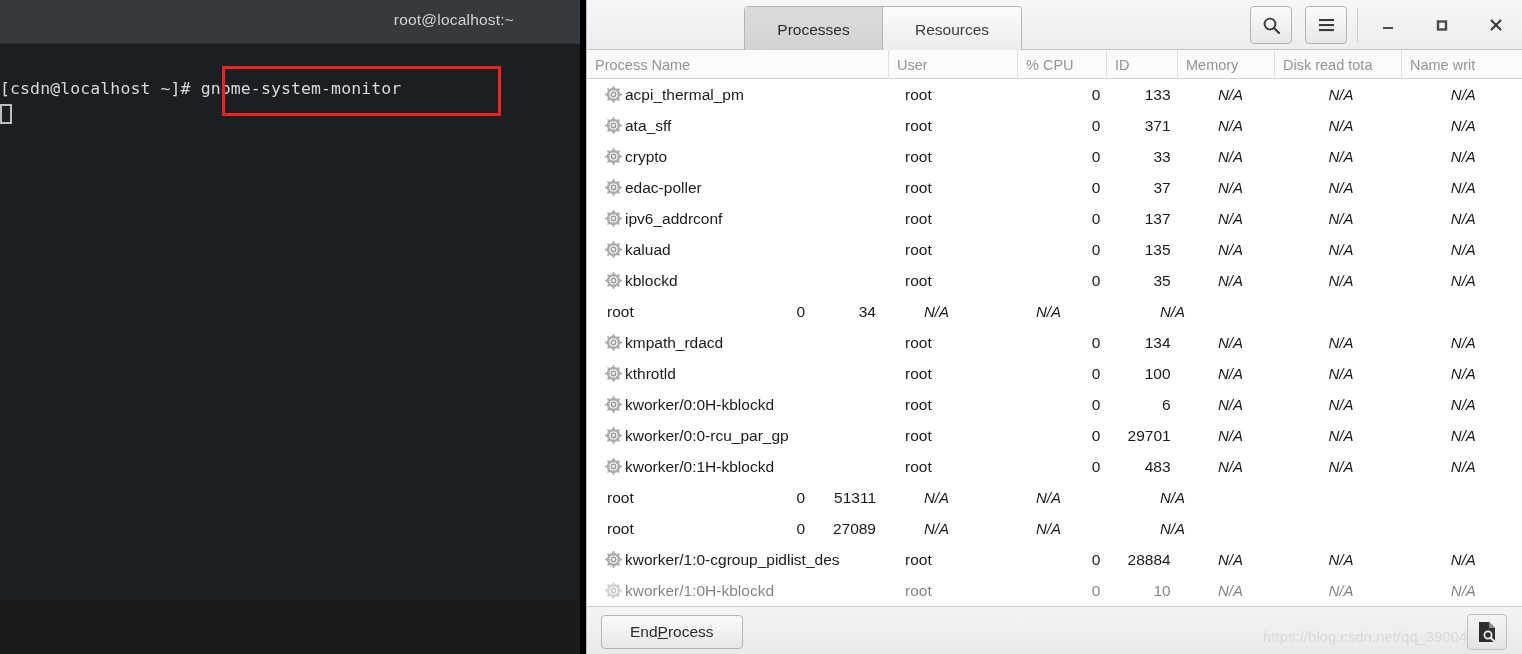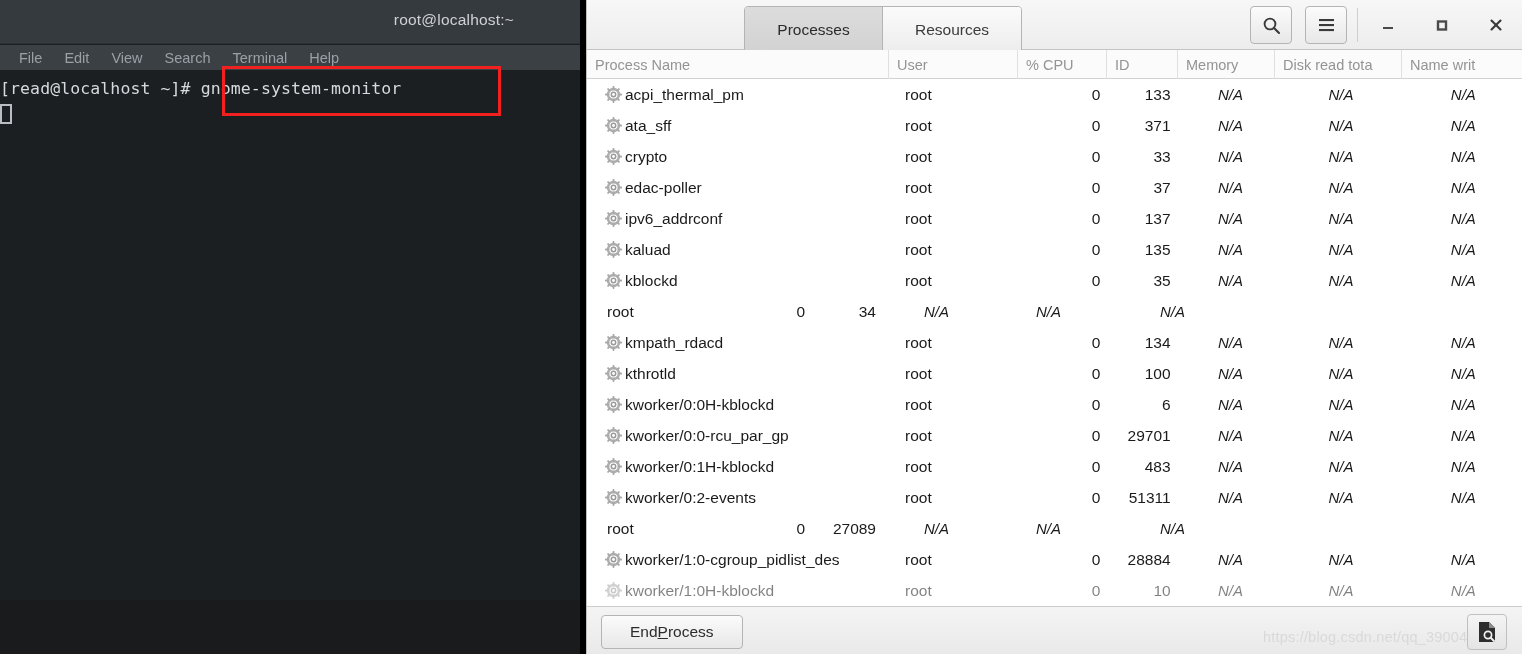--- a/index.html
+++ b/index.html
@@ -210,31 +210,23 @@
 <body>
 
 <div id="root">
 
   <div id="terminal">
 
     <div id="term-titlebar">
       <div id="term-title">root@localhost:~</div>
     </div>
 
-    <div id="term-menubar">
-      <span class="menu-item">File</span>
-      <span class="menu-item">Edit</span>
-      <span class="menu-item">View</span>
-      <span class="menu-item">Search</span>
-      <span class="menu-item">Terminal</span>
-      <span class="menu-item">Help</span>
-    </div>
 
     <div id="term-body">
-      <div id="term-line1">[read@localhost ~]# gnome-system-monitor</div>
+      <div id="term-line1">[csdn@localhost ~]# gnome-system-monitor</div>
       <div id="term-cursor"></div>
     </div>
 
     <div id="term-bottom"></div>
 
     <div id="annotation-box" style="border-color: rgb(243, 32, 32);"></div>
   </div>
 
   <div id="sysmon">
 
@@ -597,37 +589,20 @@
             <span>kworker/0:1H-kblockd</span>
           </div>
           <div class="c-user" style="width:129px">root</div>
           <div class="c-cpu" style="width:89px">0</div>
           <div class="c-id" style="width:71px">483</div>
           <div class="c-mem" style="width:97px">N/A</div>
           <div class="c-dr" style="width:127px">N/A</div>
           <div class="c-dw" style="width:121px">N/A</div>
         </div>
         <div class="row">
-          <div class="c-name" style="width:302px">
-            <svg class="gear" width="17" height="17" viewBox="0 0 17 17">
-              <circle cx="8.5" cy="8.5" r="5.4" fill="none" stroke="#b0b0b0" stroke-width="2.6"></circle>
-              <circle cx="8.5" cy="8.5" r="2.2" fill="none" stroke="#9a9a9a" stroke-width="1.5"></circle>
-              <g stroke="#a8a8a8" stroke-width="1.9" stroke-linecap="round">
-                <line x1="8.5" y1="0.9" x2="8.5" y2="3.2"></line>
-                <line x1="8.5" y1="13.8" x2="8.5" y2="16.1"></line>
-                <line x1="0.9" y1="8.5" x2="3.2" y2="8.5"></line>
-                <line x1="13.8" y1="8.5" x2="16.1" y2="8.5"></line>
-                <line x1="3.1" y1="3.1" x2="4.7" y2="4.7"></line>
-                <line x1="12.3" y1="12.3" x2="13.9" y2="13.9"></line>
-                <line x1="13.9" y1="3.1" x2="12.3" y2="4.7"></line>
-                <line x1="4.7" y1="12.3" x2="3.1" y2="13.9"></line>
-              </g>
-            </svg>
-            <span>kworker/0:2-events</span>
-          </div>
           <div class="c-user" style="width:129px">root</div>
           <div class="c-cpu" style="width:89px">0</div>
           <div class="c-id" style="width:71px">51311</div>
           <div class="c-mem" style="width:97px">N/A</div>
           <div class="c-dr" style="width:127px">N/A</div>
           <div class="c-dw" style="width:121px">N/A</div>
         </div>
         <div class="row">
           <div class="c-user" style="width:129px">root</div>
           <div class="c-cpu" style="width:89px">0</div>

